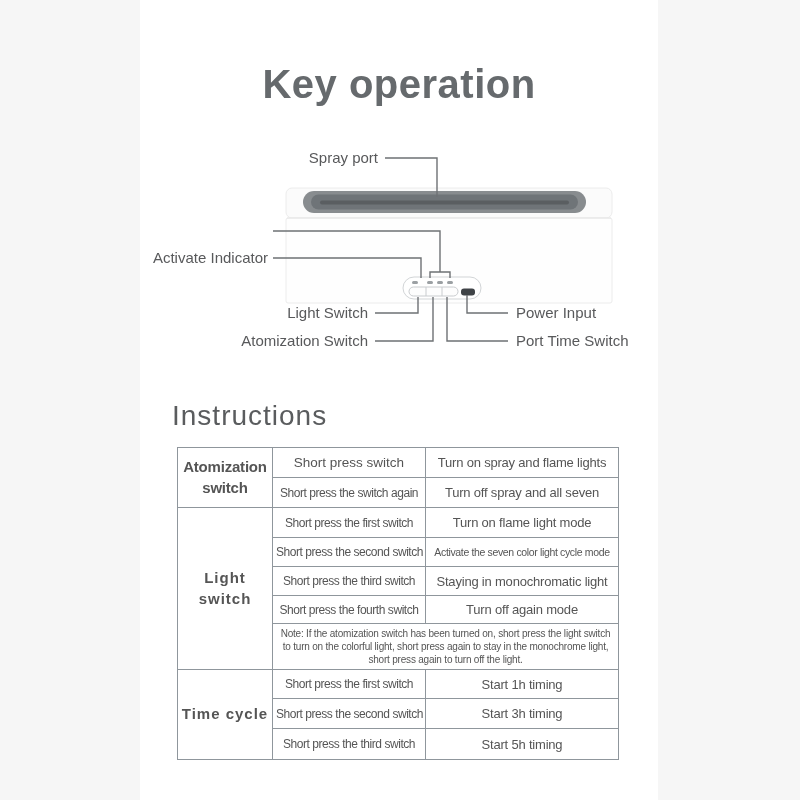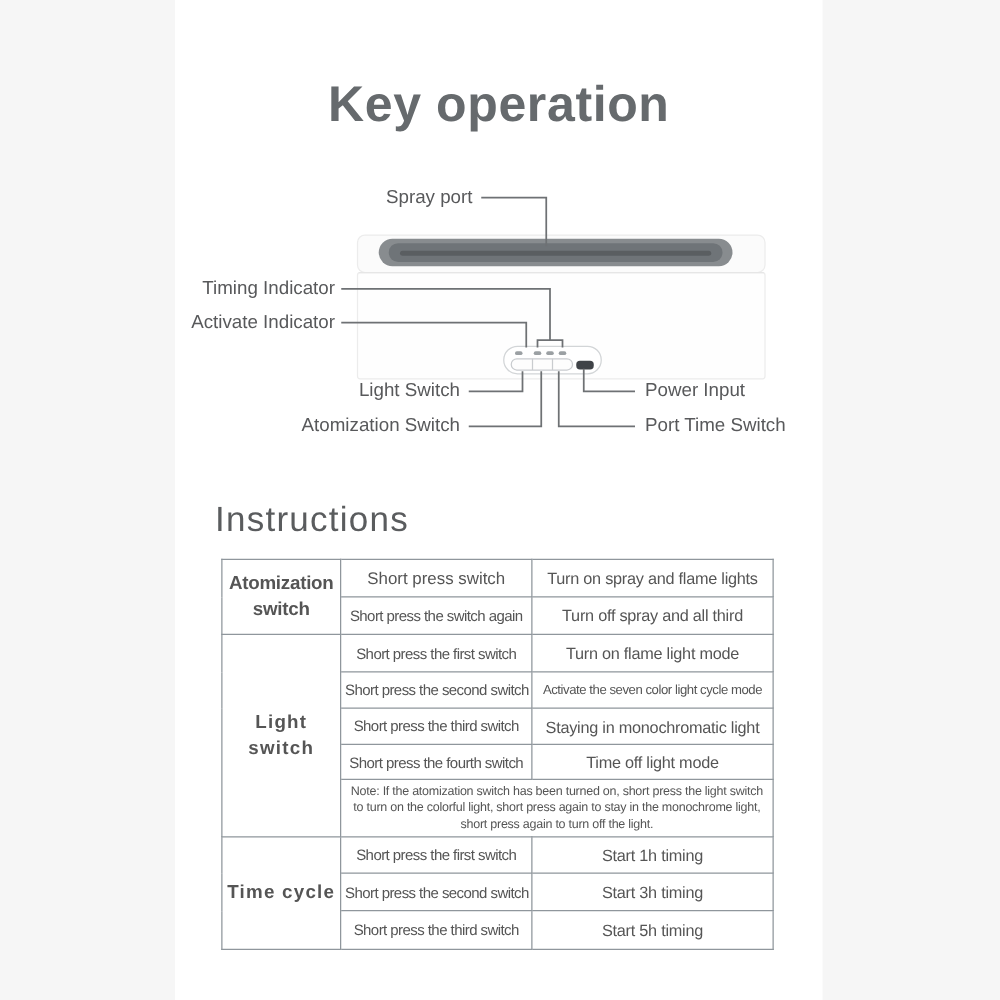--- a/index.html
+++ b/index.html
@@ -67,21 +67,20 @@
       <path d="M280 138 V132 H300 V138"></path>
       <path d="M123 118 H271 V138"></path>
       <path d="M268 157 V173 H225"></path>
       <path d="M317 155 V173 H358"></path>
       <path d="M283 157 V201 H225"></path>
       <path d="M297 157 V201 H358"></path>
     </g>
   </svg>
 
   <div class="abs dlabel r" style="left:258px;top:149px;width:120px;">Spray port</div>
-  <div class="abs dlabel r" style="left:108px;top:222px;width:160px;">Timing Indicator</div>
   <div class="abs dlabel r" style="left:88px;top:249px;width:180px;">Activate Indicator</div>
   <div class="abs dlabel r" style="left:248px;top:304px;width:120px;">Light Switch</div>
   <div class="abs dlabel" style="left:516px;top:304px;">Power Input</div>
   <div class="abs dlabel r" style="left:200px;top:332px;width:168px;">Atomization Switch</div>
   <div class="abs dlabel" style="left:516px;top:332px;">Port Time Switch</div>
 
   <div class="abs section-title">Instructions</div>
 
   <table class="instr">
     <colgroup>
@@ -90,39 +89,39 @@
         <col style="width:193px">
       </colgroup>
     <tbody>
       <tr class="h30">
         <td class="glabel" rowspan="2">Atomization switch</td>
         <td class="act">Short press switch</td>
         <td class="res">Turn on spray and flame lights</td>
       </tr>
       <tr class="h30">
         <td class="act-c">Short press the switch again</td>
-        <td class="res">Turn off spray and all third</td>
+        <td class="res">Turn off spray and all seven</td>
       </tr>
 
       <tr class="h30">
         <td class="glabel sp" rowspan="5">Light switch</td>
         <td class="act-c">Short press the first switch</td>
         <td class="res">Turn on flame light mode</td>
       </tr>
       <tr class="h29">
         <td class="act-c">Short press the second switch</td>
         <td class="res-x">Activate the seven color light cycle mode</td>
       </tr>
       <tr class="h29">
         <td class="act-c">Short press the third switch</td>
         <td class="res">Staying in monochromatic light</td>
       </tr>
       <tr class="h28">
         <td class="act-c">Short press the fourth switch</td>
-        <td class="res">Time off light mode</td>
+        <td class="res">Turn off again mode</td>
       </tr>
       <tr class="h46">
         <td class="note" colspan="2">Note: If the atomization switch has been turned on, short press the light switch to turn on the colorful light, short press again to stay in the monochrome light, short press again to turn off the light.</td>
       </tr>
 
       <tr class="h29">
         <td class="glabel sp" rowspan="3">Time cycle</td>
         <td class="act-c">Short press the first switch</td>
         <td class="res">Start 1h timing</td>
       </tr>

